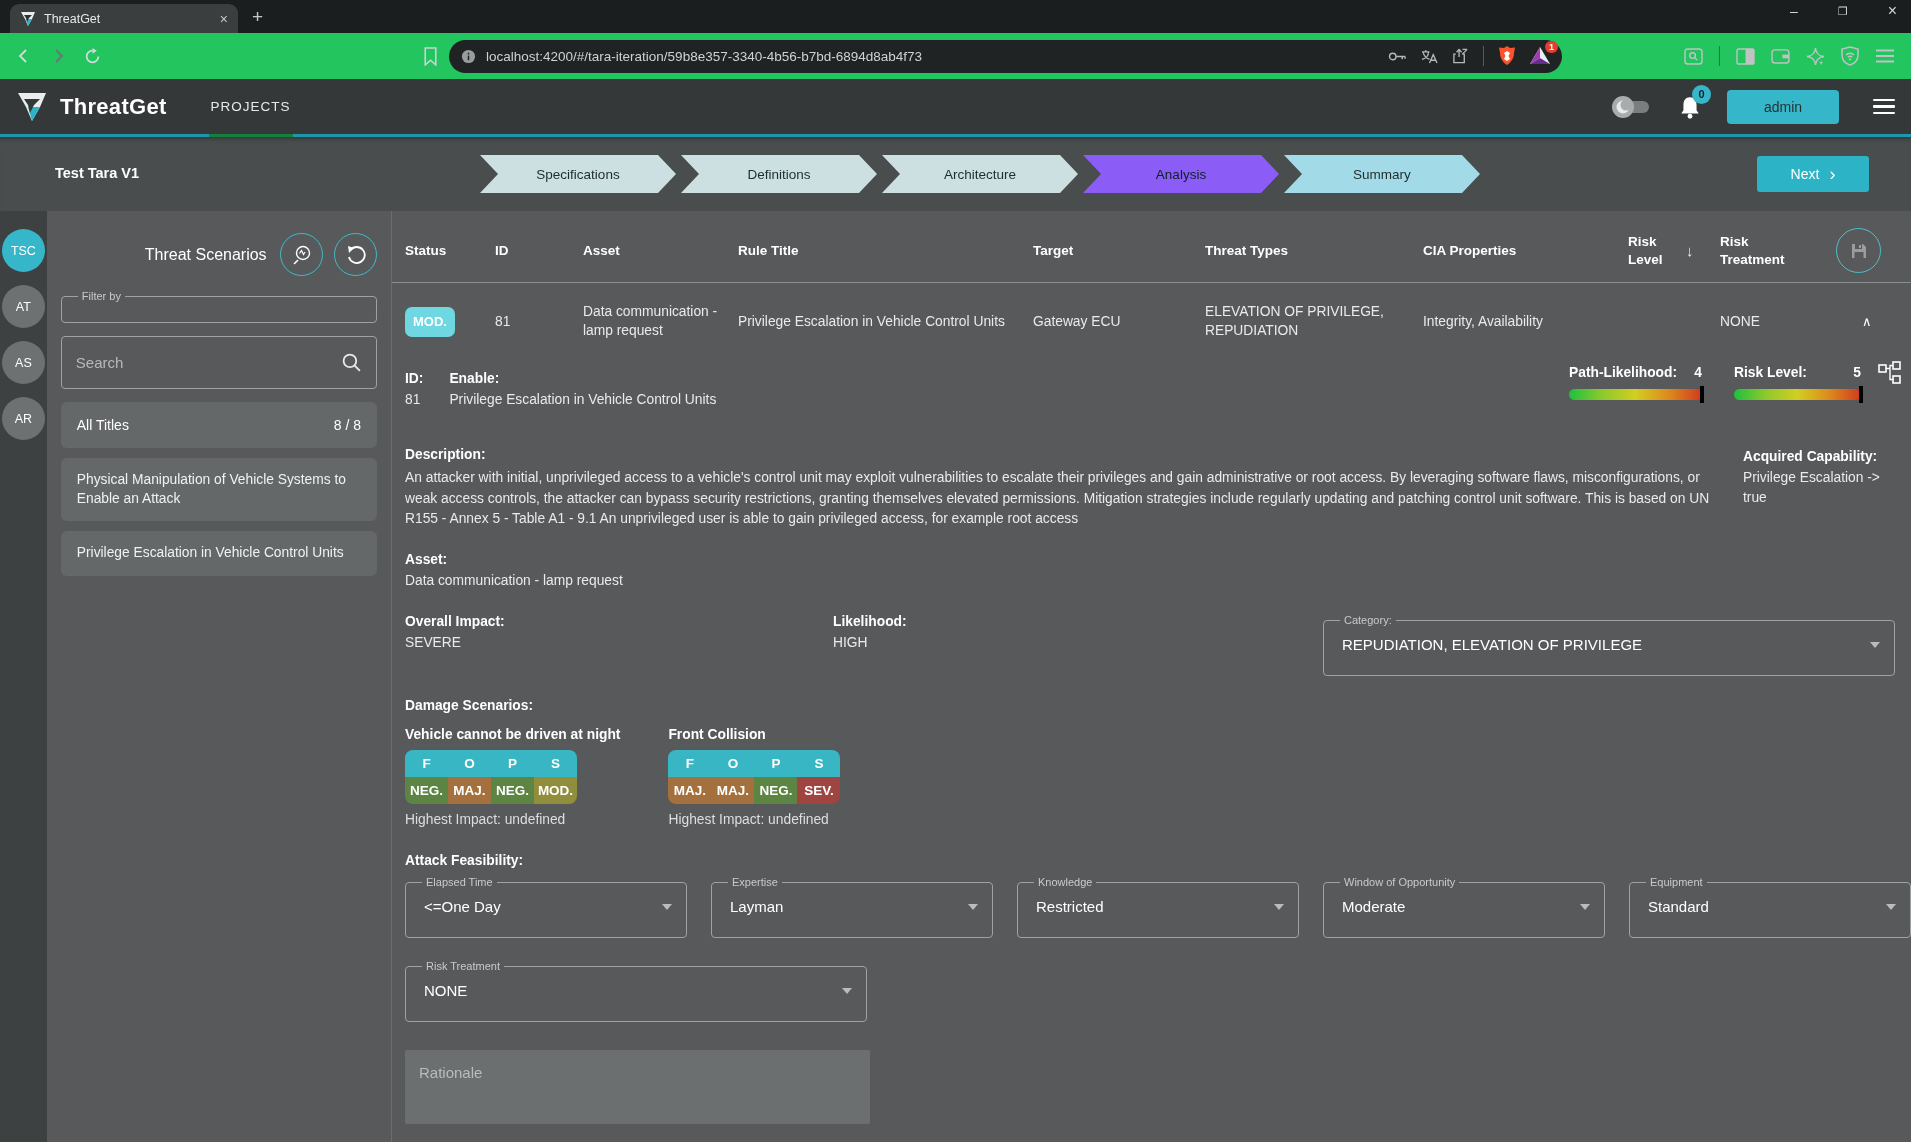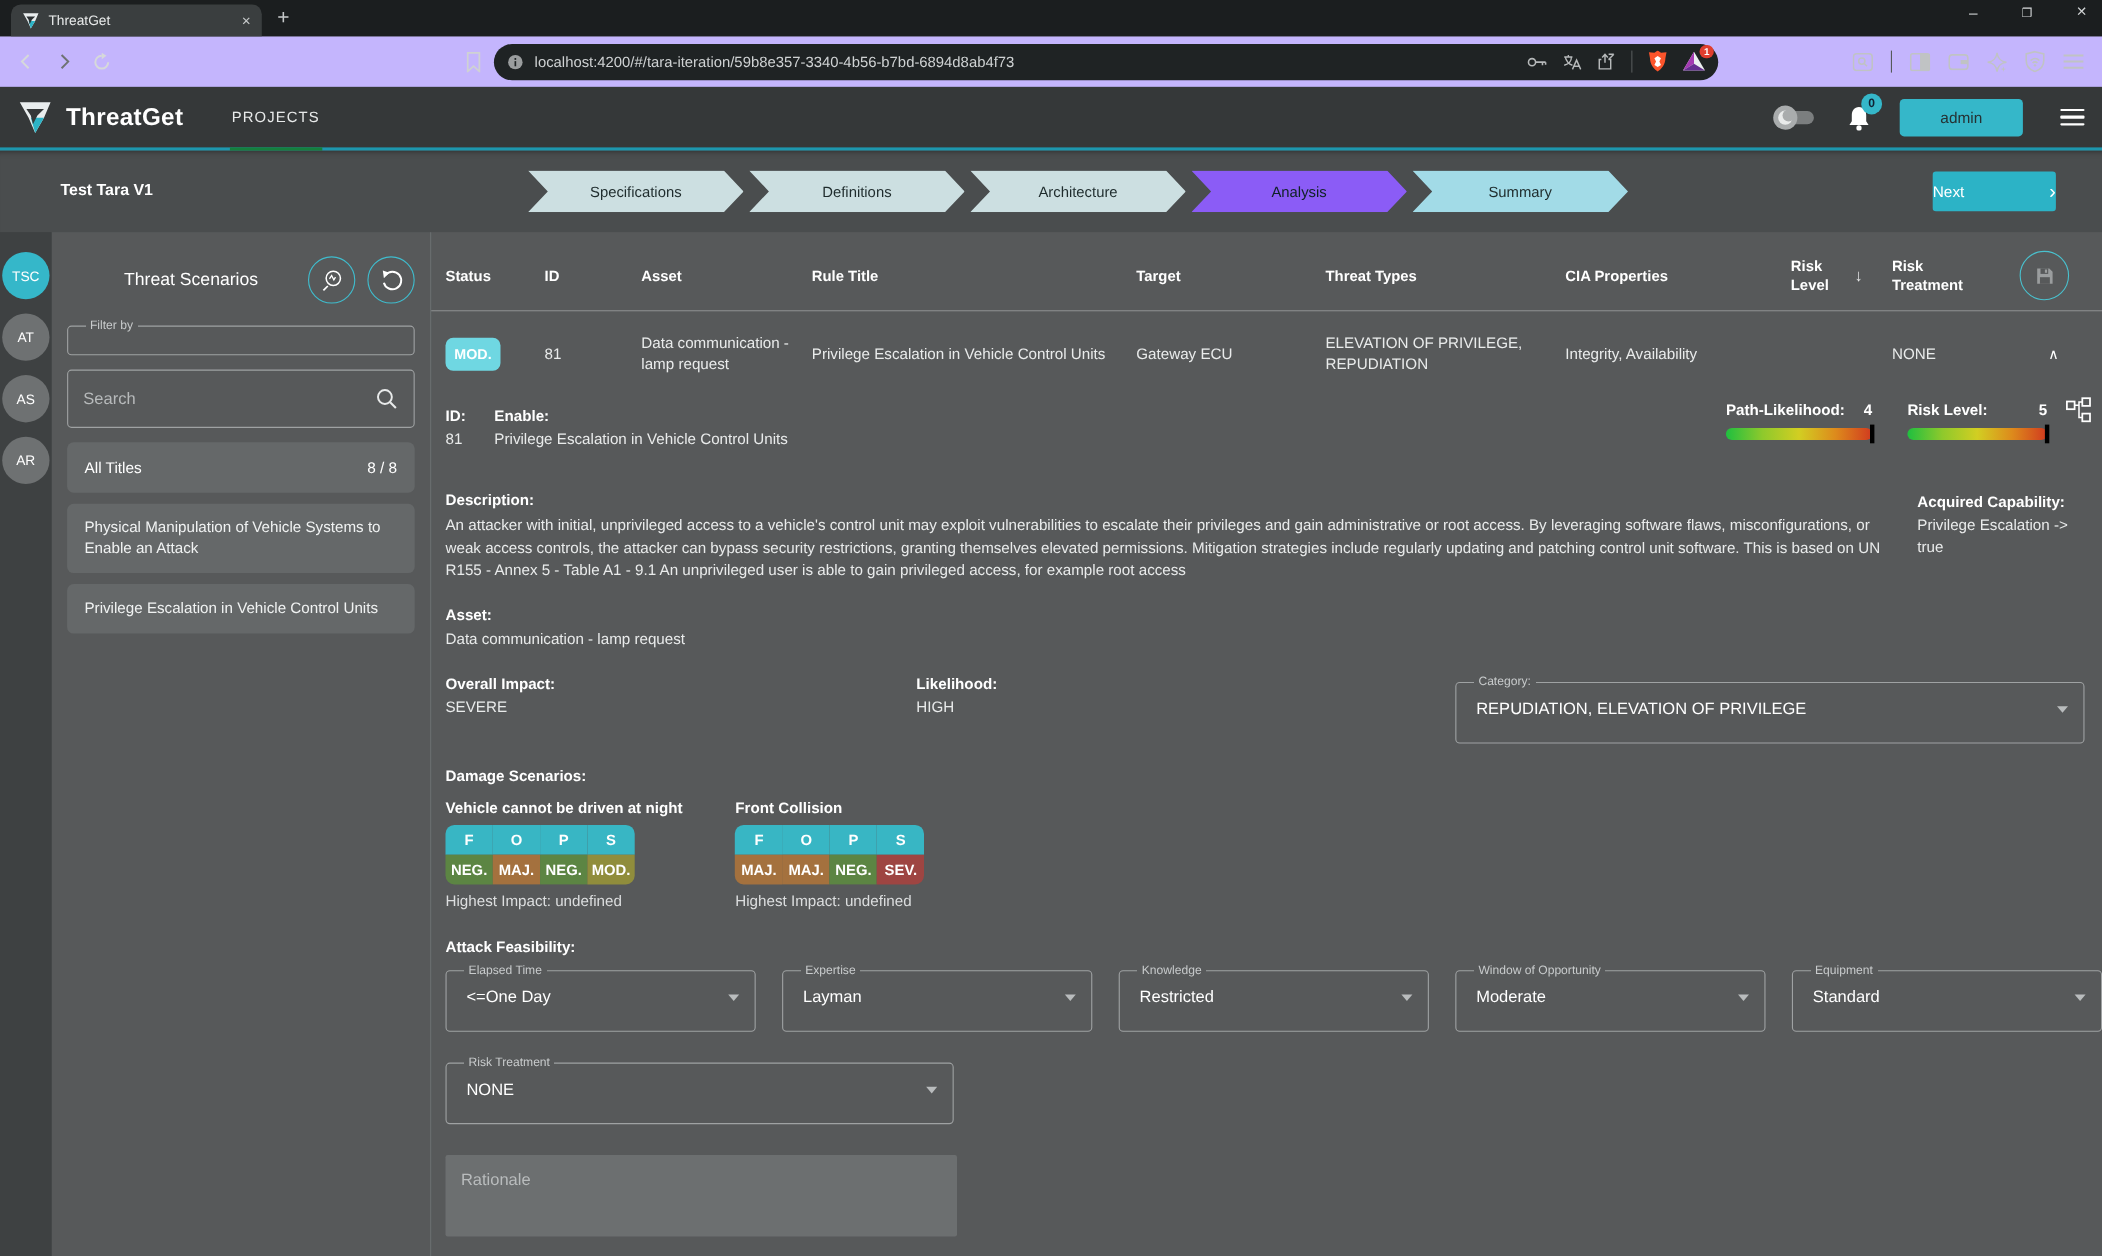--- a/index.html
+++ b/index.html
@@ -8,21 +8,21 @@
 
   
   .tabbar { height:33px; background:#1b1e1f; display:flex; align-items:flex-end; position:relative; }
   .tab { width:228px; height:29px; background:#3a3e3f; border-radius:9px 9px 0 0; margin-left:10px;
     display:flex; align-items:center; padding:0 10px; color:#e8eaea; font-size:12.5px; gap:8px; }
   .tab-title { flex:1; }
   .tab-close { color:#c5c8c9; font-size:14px; cursor:default; }
   .newtab { color:#c5c8c9; font-size:19px; margin-left:14px; margin-bottom:5px; }
   .wincontrols { position:absolute; right:14px; top:2px; display:flex; gap:40px; color:#d2d5d6; font-size:14px; align-items:center; }
 
-  .toolbar { height:46px; background:#c4b5fd; display:flex; align-items:center; padding:0 10px; gap:6px; }
+  .toolbar { height:46px; background:#22c55e; display:flex; align-items:center; padding:0 10px; gap:6px; }
   .navbtn { width:28px; height:28px; display:flex; align-items:center; justify-content:center; }
   .urlwrap { display:flex; align-items:center; flex:0 0 1140px; margin-left:310px; gap:10px; }
   .urlbar { background:#1f2324; border-radius:17px; height:33px; flex:1; display:flex; align-items:center;
     padding:0 12px; gap:10px; color:#cfd2d3; font-size:13.5px; }
   .url-icons-right { display:flex; align-items:center; gap:14px; margin-left:auto; }
   .toolbar-right { display:flex; align-items:center; gap:16px; margin-left:auto; margin-right:6px; }
   .vsep { width:1px; height:20px; background:#55595a; }
   .badge-red { position:absolute; top:-6px; right:-8px; background:#e03e2f; color:#fff; font-size:9px;
     border-radius:8px; padding:1px 4px; font-weight:bold; }
 
@@ -45,32 +45,32 @@
   
   .wizardbar { height:74px; background:#4a4d4e; position:relative; box-shadow:inset 0 6px 6px -6px rgba(0,0,0,.5); }
   .project-name { position:absolute; left:55px; top:28px; color:#fff; font-weight:bold; font-size:14.5px; }
   .steps { position:absolute; left:480px; top:18px; display:flex; gap:5px; }
   .step { width:196px; height:38px; display:flex; align-items:center; justify-content:center;
     background:#ccdfe1; color:#1f2c2d; font-size:13.5px;
     clip-path:polygon(0 0, calc(100% - 18px) 0, 100% 50%, calc(100% - 18px) 100%, 0 100%, 18px 50%); }
   .step.active { background:#8b5cf6; font-weight:normal; color:#0e2124; }
   .step.summary { background:#a2dbe7; }
   .next-btn { position:absolute; right:42px; top:19px; width:112px; height:36px; background:#2cb3c6; border:none;
-    border-radius:3px; color:#fff; font-size:14px; font-family:inherit; display:flex; align-items:center; justify-content:space-between; gap:10px; }
+    border-radius:3px; color:#fff; font-size:14px; font-family:inherit; display:flex; align-items:center; justify-content:center; gap:10px; }
 
   
   .content { display:flex; height:1007px; }
   .rail { width:50px; background:#3e4142; display:flex; flex-direction:column; align-items:center; padding-top:18px; gap:13px; position:relative; }
   .rail-btn { width:43px; height:43px; border-radius:50%; background:#6e7172; color:#fff; font-size:12.5px;
     display:flex; align-items:center; justify-content:center; border:none; font-family:inherit; }
   .rail-btn.active { background:#35b7c9; }
 
   .sidebar { width:367px; background:#57595a; border-right:1px solid #6b6e6f; padding:22px 14px 0 14px; }
   .sb-head { display:flex; align-items:center; }
-  .sb-title { color:#fff; font-size:16px; margin-left:52px; }
+  .sb-title { color:#fff; font-size:16px; margin-left:84px; }
   .sb-actions { margin-left:auto; display:flex; gap:11px; }
   .round-btn { width:43px; height:43px; border-radius:50%; background:transparent; border:1px solid #3fbccd;
     display:flex; align-items:center; justify-content:center; }
   fieldset.box { border:1px solid #9fa2a3; border-radius:4px; color:#fff; padding:6px 12px 14px 12px; }
   fieldset.box legend { font-size:11px; color:#c8cbcc; padding:0 4px; margin-left:4px; }
   .select-line { display:flex; align-items:center; font-size:15px; color:#fff; }
   .caret { margin-left:auto; width:0; height:0; border-left:5px solid transparent; border-right:5px solid transparent;
     border-top:6px solid #b9bcbd; }
   .sb-filter { margin-top:14px; }
   .searchbox { margin-top:13px; border:1px solid #9fa2a3; border-radius:4px; height:53px; display:flex; align-items:center; padding:0 14px; }

